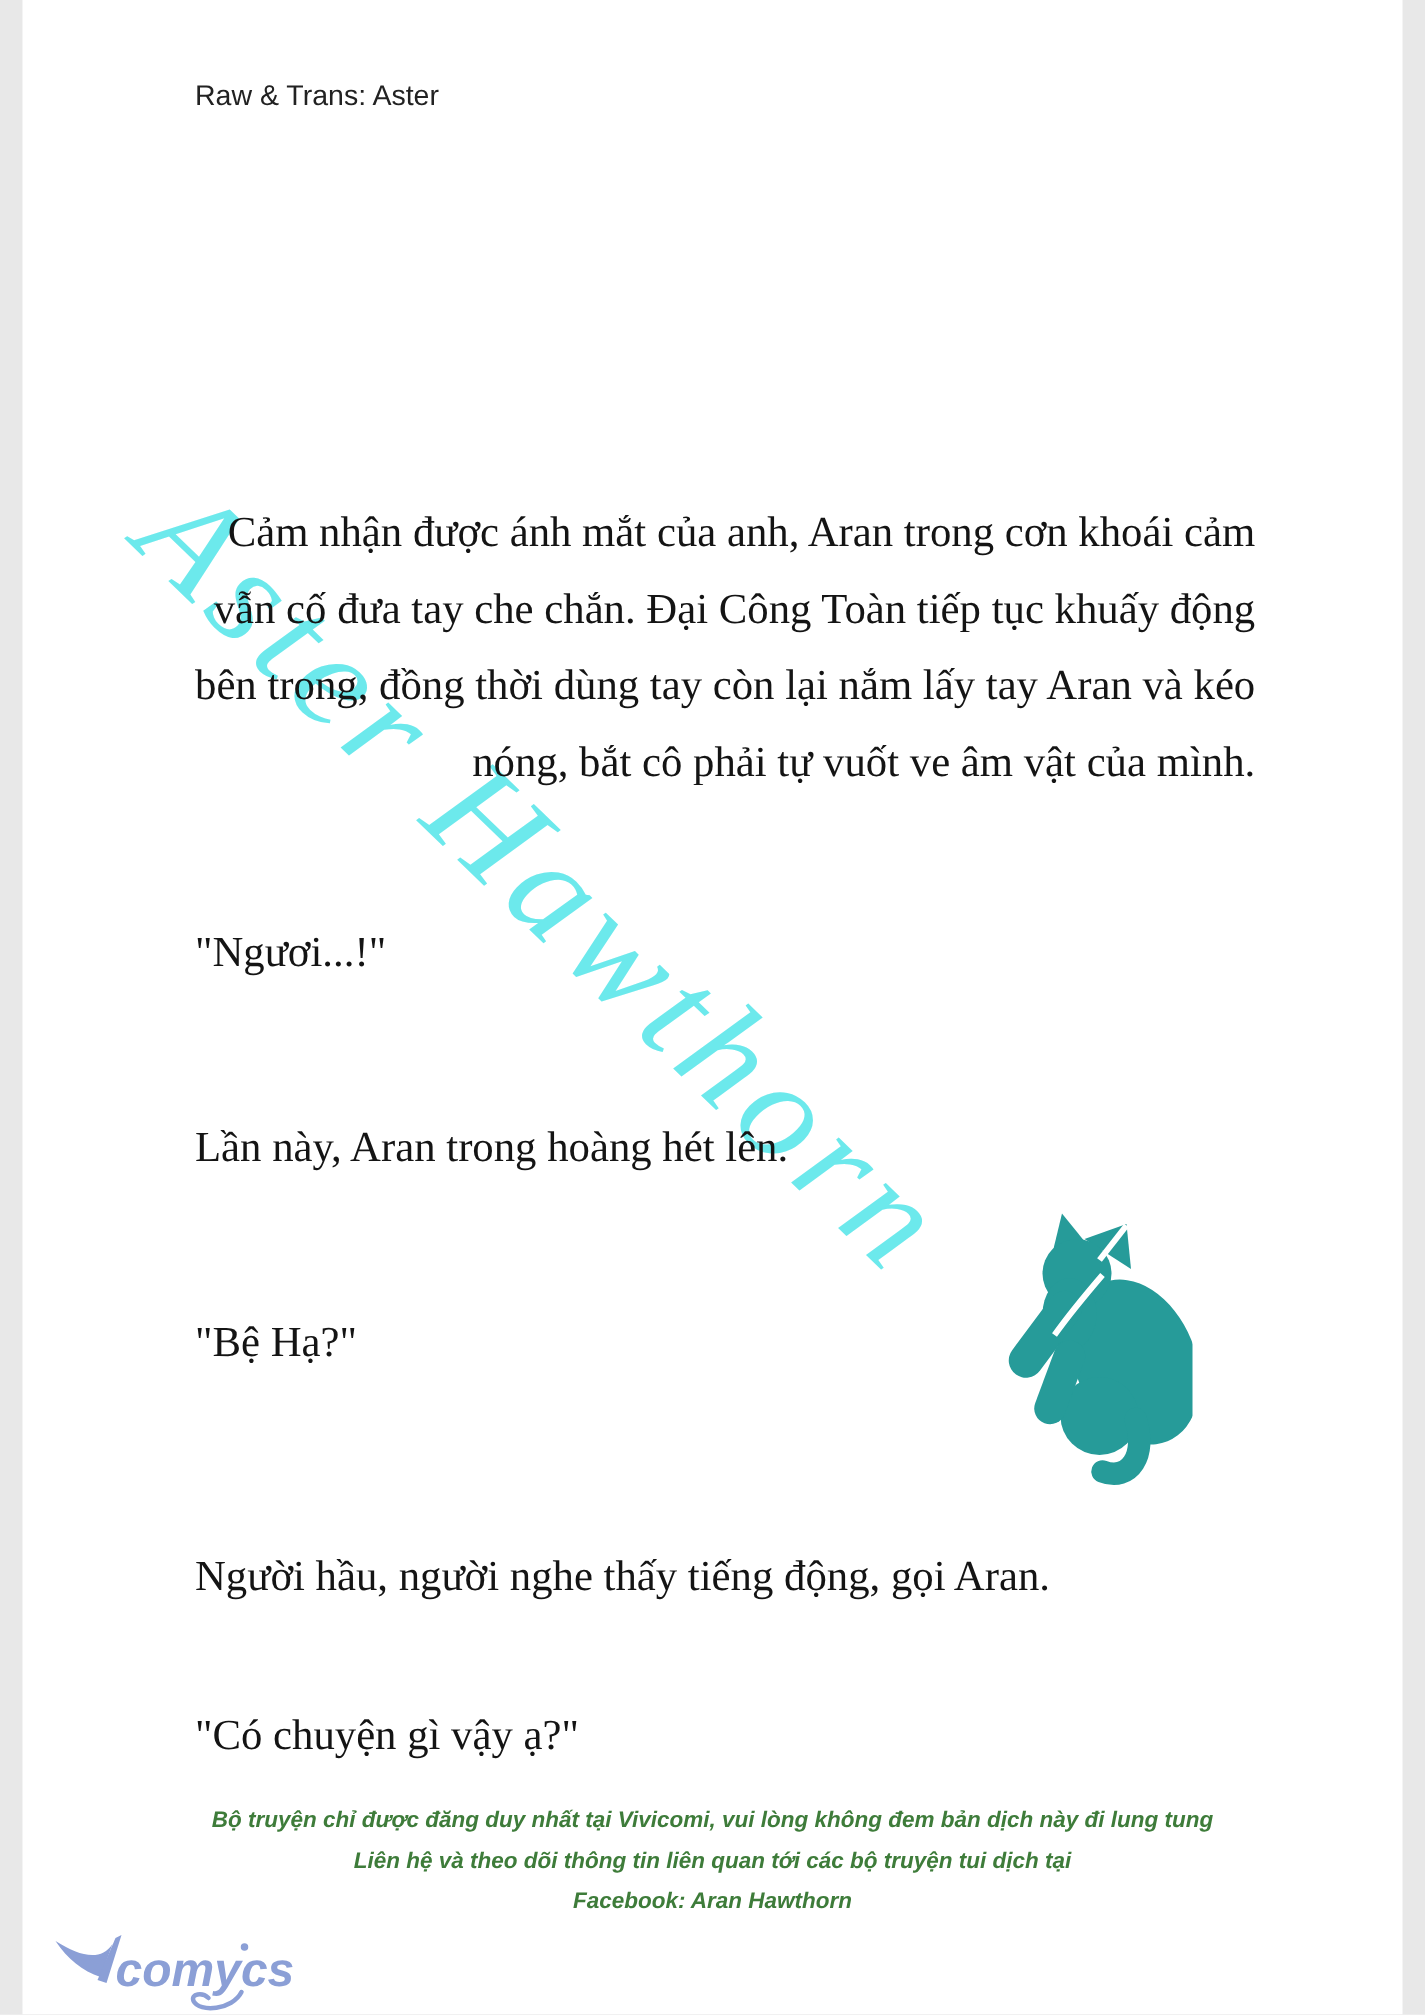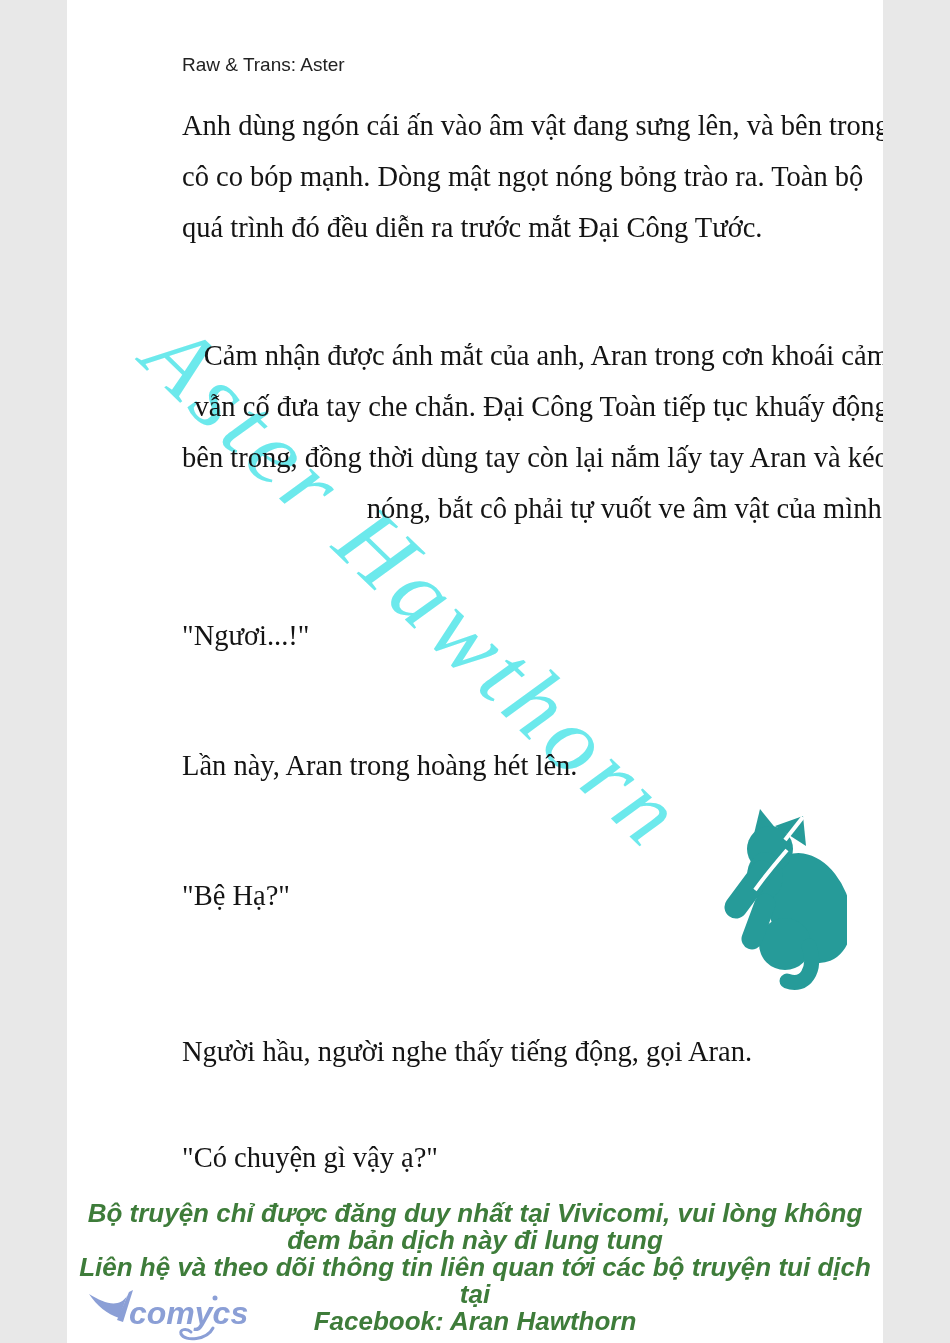--- a/index.html
+++ b/index.html
@@ -1,18 +1,18 @@
 <!DOCTYPE html>
 <html style="--watermark: #6ce9ec; --cat: #269b99; --footer: #3e7c3a; --logo: #8b9fd6;"><head>
 <meta charset="utf-8">
 <style>
   html, body { margin: 0; padding: 0; background: #e8e8e8; }
   .page {
     position: relative;
-    width: 816px;
+    width: 920px;
     height: 1343px;
     margin: 0 auto;
     background: #ffffff;
     overflow: hidden;
     font-family: "Liberation Serif", serif;
   }
 
   .header-credit {
     position: absolute;
     left: 115px;
@@ -62,21 +62,21 @@
     z-index: 1;
   }
 
   .footer-note {
     position: absolute;
     left: 0;
     right: 0;
     top: 1200px;
     text-align: center;
     font-family: "Liberation Sans", sans-serif;
-    font-size: 26px;
+    font-size: 15px;
     font-weight: bold;
     font-style: italic;
     line-height: 27px;
     color: var(--footer, #3e7c3a);
     z-index: 1;
   }
 
   .logo {
     position: absolute;
     left: 14px;
@@ -86,25 +86,20 @@
 </style>
 </head>
 <body>
 
 <div class="page">
 
   <div class="header-credit">Raw &amp; Trans: Aster</div>
 
   <div class="watermark">Aster Hawthorn</div>
 
-  <div class="para p1">
-    <div class="line">Anh dùng ngón cái ấn vào âm vật đang sưng lên, và bên trong</div>
-    <div class="line">cô co bóp mạnh. Dòng mật ngọt nóng bỏng trào ra. Toàn bộ</div>
-    <div class="line">quá trình đó đều diễn ra trước mắt Đại Công Tước.</div>
-  </div>
 
   <div class="para p2">
     <div class="line">Cảm nhận được ánh mắt của anh, Aran trong cơn khoái cảm</div>
     <div class="line">vẫn cố đưa tay che chắn. Đại Công Toàn tiếp tục khuấy động</div>
     <div class="line">bên trong, đồng thời dùng tay còn lại nắm lấy tay Aran và kéo</div>
     <div class="line">nóng, bắt cô phải tự vuốt ve âm vật của mình.</div>
   </div>
 
   <div class="para p3">
     <div class="line">"Ngươi...!"</div>

